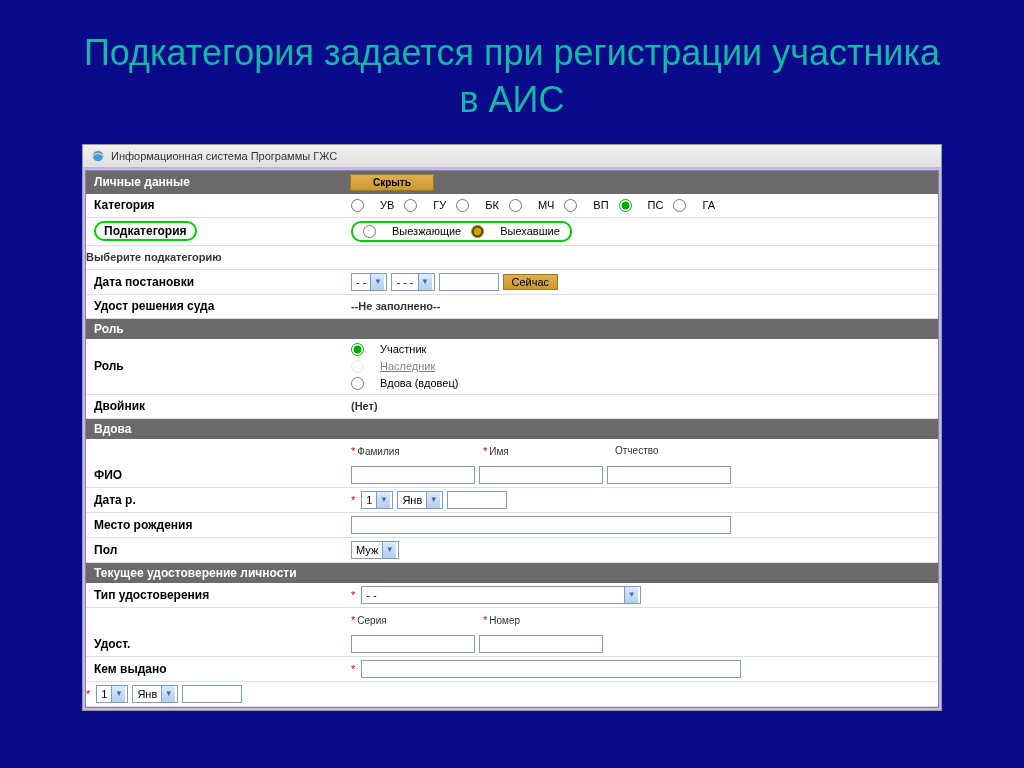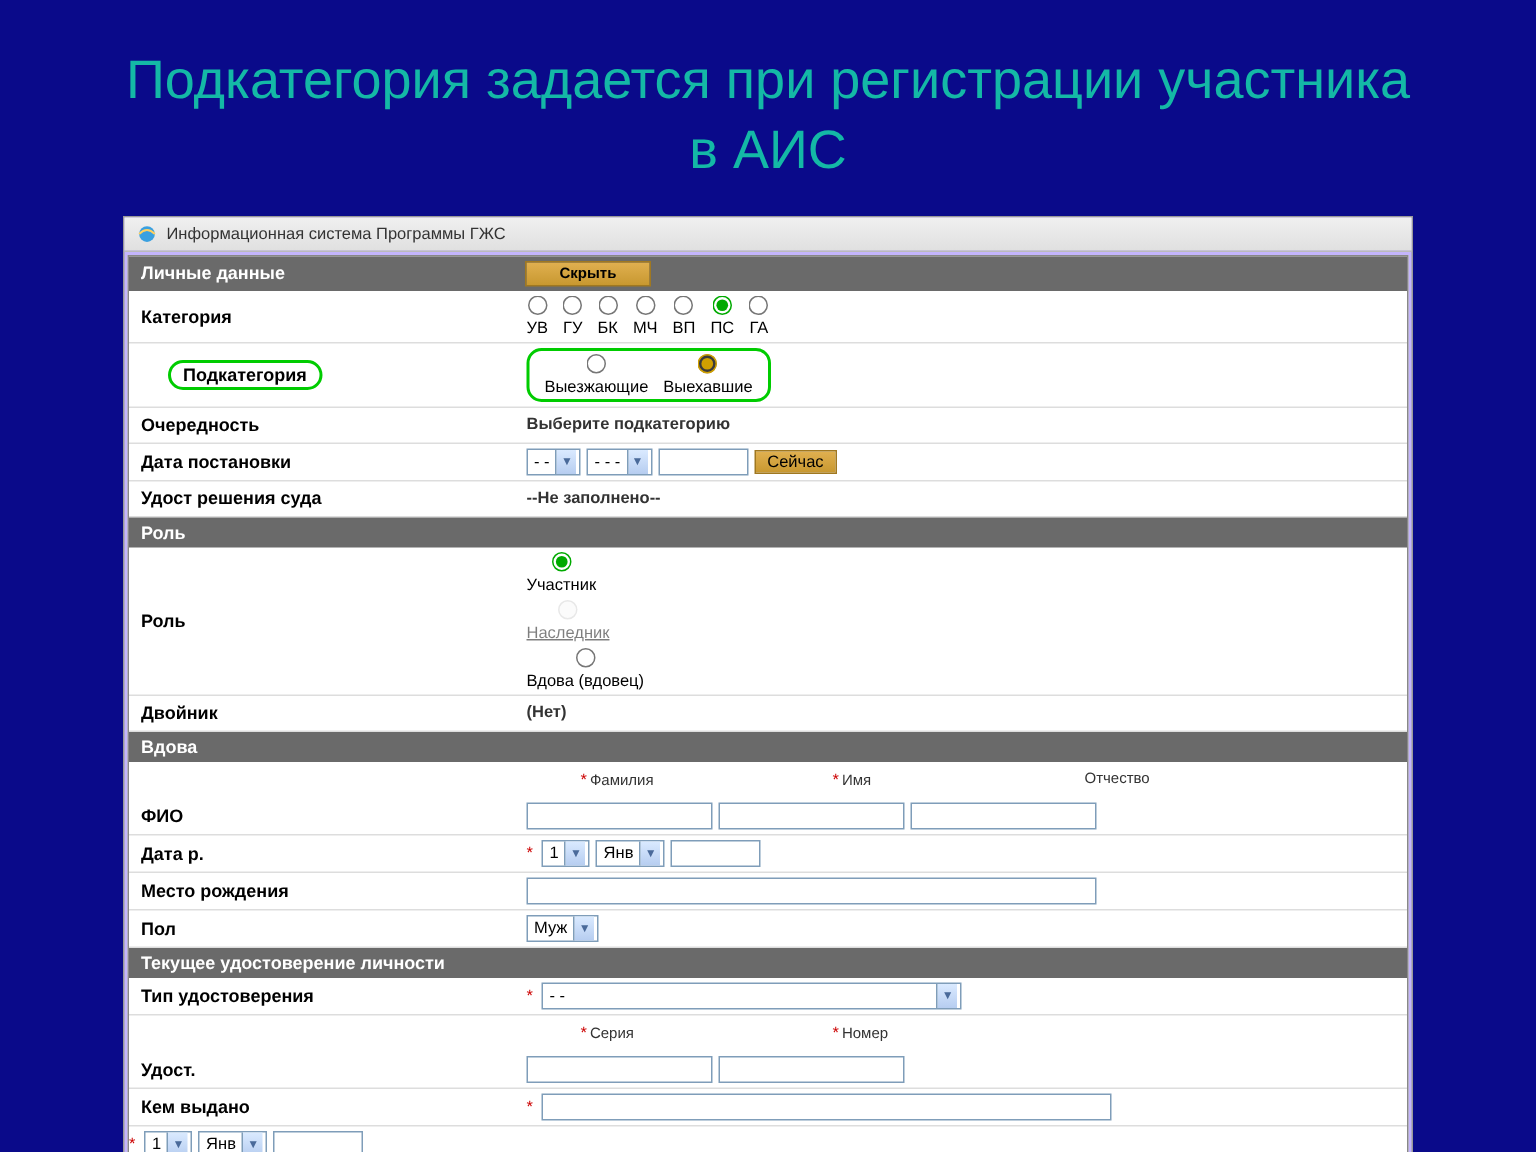--- a/index.html
+++ b/index.html
@@ -78,28 +78,27 @@
     color: #000;
   }
   .value-col {
     flex: 1;
     display: flex;
     align-items: center;
     gap: 4px;
     font-size: 11px;
   }
   .radio-group { display: flex; gap: 10px; align-items: center; }
-  .radio-item { display: flex; align-items: center; gap: 3px; flex-direction: column; }
+  .radio-item { display: flex; align-items: center; gap: 16px; }
   input[type="radio"] { margin: 0; cursor: pointer; }
   .highlighted-label {
     border: 2px solid #0c0;
     border-radius: 10px;
     padding: 1px 8px;
     font-weight: bold;
-    margin-left: 18px;
   }
   .highlighted-radios {
     border: 2px solid #0c0;
     border-radius: 10px;
     padding: 2px 10px;
   }
   .static-text { color: #333; font-weight: bold; }
   .select {
     border: 1px solid #7f9db9;
     background: white;
@@ -129,21 +128,21 @@
     font-size: 11px;
   }
   .now-btn {
     background: linear-gradient(to bottom,#e0b050,#c89830);
     border: 1px solid #a07820;
     padding: 1px 8px;
     font-size: 11px;
     cursor: pointer;
   }
   .req { color: #c00; font-size: 11px; margin-right: 2px; }
-  .mini-label { font-size: 10px; color: #333; margin-left: 36px; }
+  .mini-label { font-size: 10px; color: #333; }
   .disabled-radio { opacity: 0.5; text-decoration: underline; }
   .radio-sel { accent-color: #0a0; }
 </style>
 </head>
 <body>
 
 <div class="slide-title">Подкатегория задается при регистрации участника в АИС</div>
 
 <div class="app-window">
   <div class="titlebar">
@@ -209,21 +208,20 @@
             </label>
           <label class="radio-item">
               <input type="radio" name="sub" checked="" style="accent-color: rgb(208, 160, 0);">
               <span>Выехавшие</span>
             </label>
         </span>
       </div>
     </div>
 
     <div class="row">
-      <div class="label-col">Очередность</div>
       <div class="value-col static-text">Выберите подкатегорию</div>
     </div>
 
     <div class="row">
       <div class="label-col">Дата постановки</div>
       <div class="value-col">
         <span class="select">
             <span>- -</span>
             <span class="select-arrow">▼</span>
           </span>

